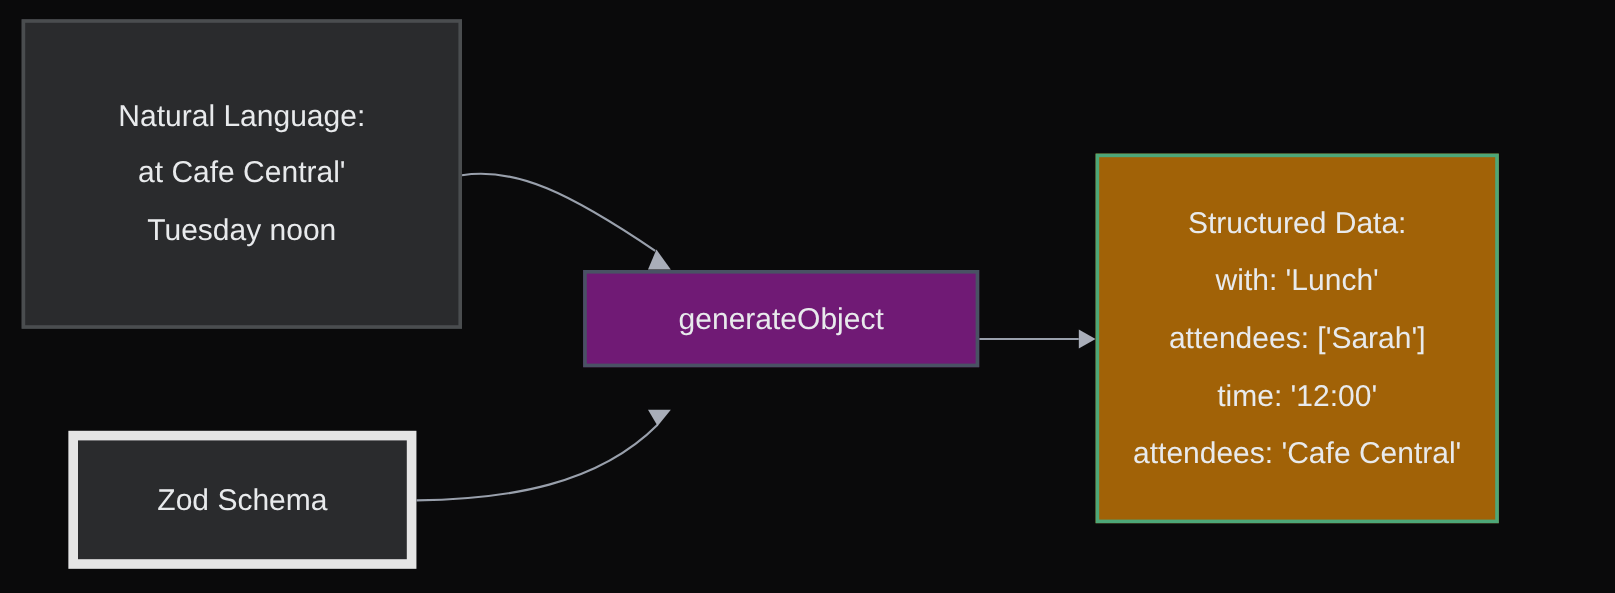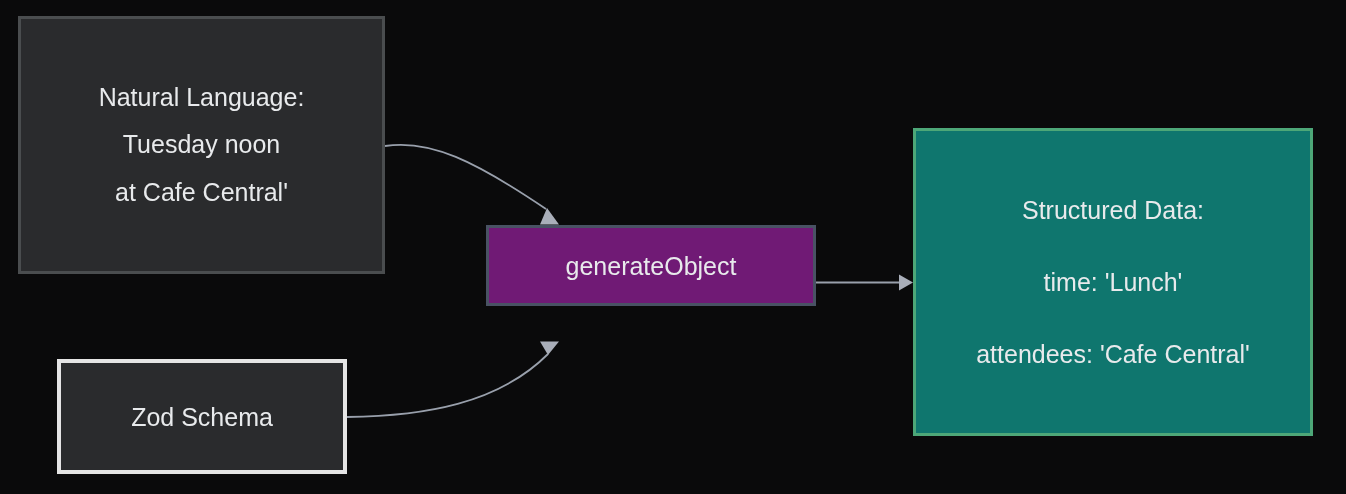--- a/index.html
+++ b/index.html
@@ -48,41 +48,40 @@
     background: #2a2b2d;
     border: 3px solid #4a4d4f;
     line-height: 47.5px;
   }
   #node-zod-schema {
     left: 57px;
     top: 359px;
     width: 290px;
     height: 115px;
     background: #2a2b2d;
-    border: 4px solid #e5e5e5;
+    border: 8px solid #e5e5e5;
     line-height: 30px;
   }
   #node-generate-object {
     left: 486px;
     top: 225px;
     width: 330px;
     height: 81px;
     background: #701a75;
     border: 3px solid #495264;
     line-height: 30px;
   }
   #node-structured-data {
     left: 913px;
     top: 128px;
-    width: 400px;
+    width: 336px;
     height: 308px;
-    background: #0f766e;
+    background: #a16207;
     border: 3px solid #4da778;
     line-height: 48px;
-    gap: 24px;
   }
   .edge-path {
     fill: none;
     stroke: #99a0ac;
     stroke-width: 1.8;
   }
   .arrowhead {
     fill: #a9aeb9;
     stroke: none;
   }
@@ -99,31 +98,33 @@
 
     <path class="edge-path" d="M 347 417 C 424 416, 498 404, 548 354"></path>
     <polygon class="arrowhead" points="540,341.5 559,341.5 548,355"></polygon>
 
     <path class="edge-path" d="M 816 282.5 L 899 282.5"></path>
     <polygon class="arrowhead" points="899,274.5 899,290.5 913,282.5"></polygon>
   </svg>
 
   <div class="node" id="node-natural-language">
     <span class="line">Natural Language:</span>
+    <span class="line">at Cafe Central'</span>
     <span class="line">Tuesday noon</span>
-    <span class="line">at Cafe Central'</span>
   </div>
 
   <div class="node" id="node-zod-schema">
     <span class="line">Zod Schema</span>
   </div>
 
   <div class="node" id="node-generate-object">
     <span class="line">generateObject</span>
   </div>
 
   <div class="node" id="node-structured-data">
     <span class="line">Structured Data:</span>
-    <span class="line">time: 'Lunch'</span>
+    <span class="line">with: 'Lunch'</span>
+    <span class="line">attendees: ['Sarah']</span>
+    <span class="line">time: '12:00'</span>
     <span class="line">attendees: 'Cafe Central'</span>
   </div>
 
 </div>
 
 </body></html>

